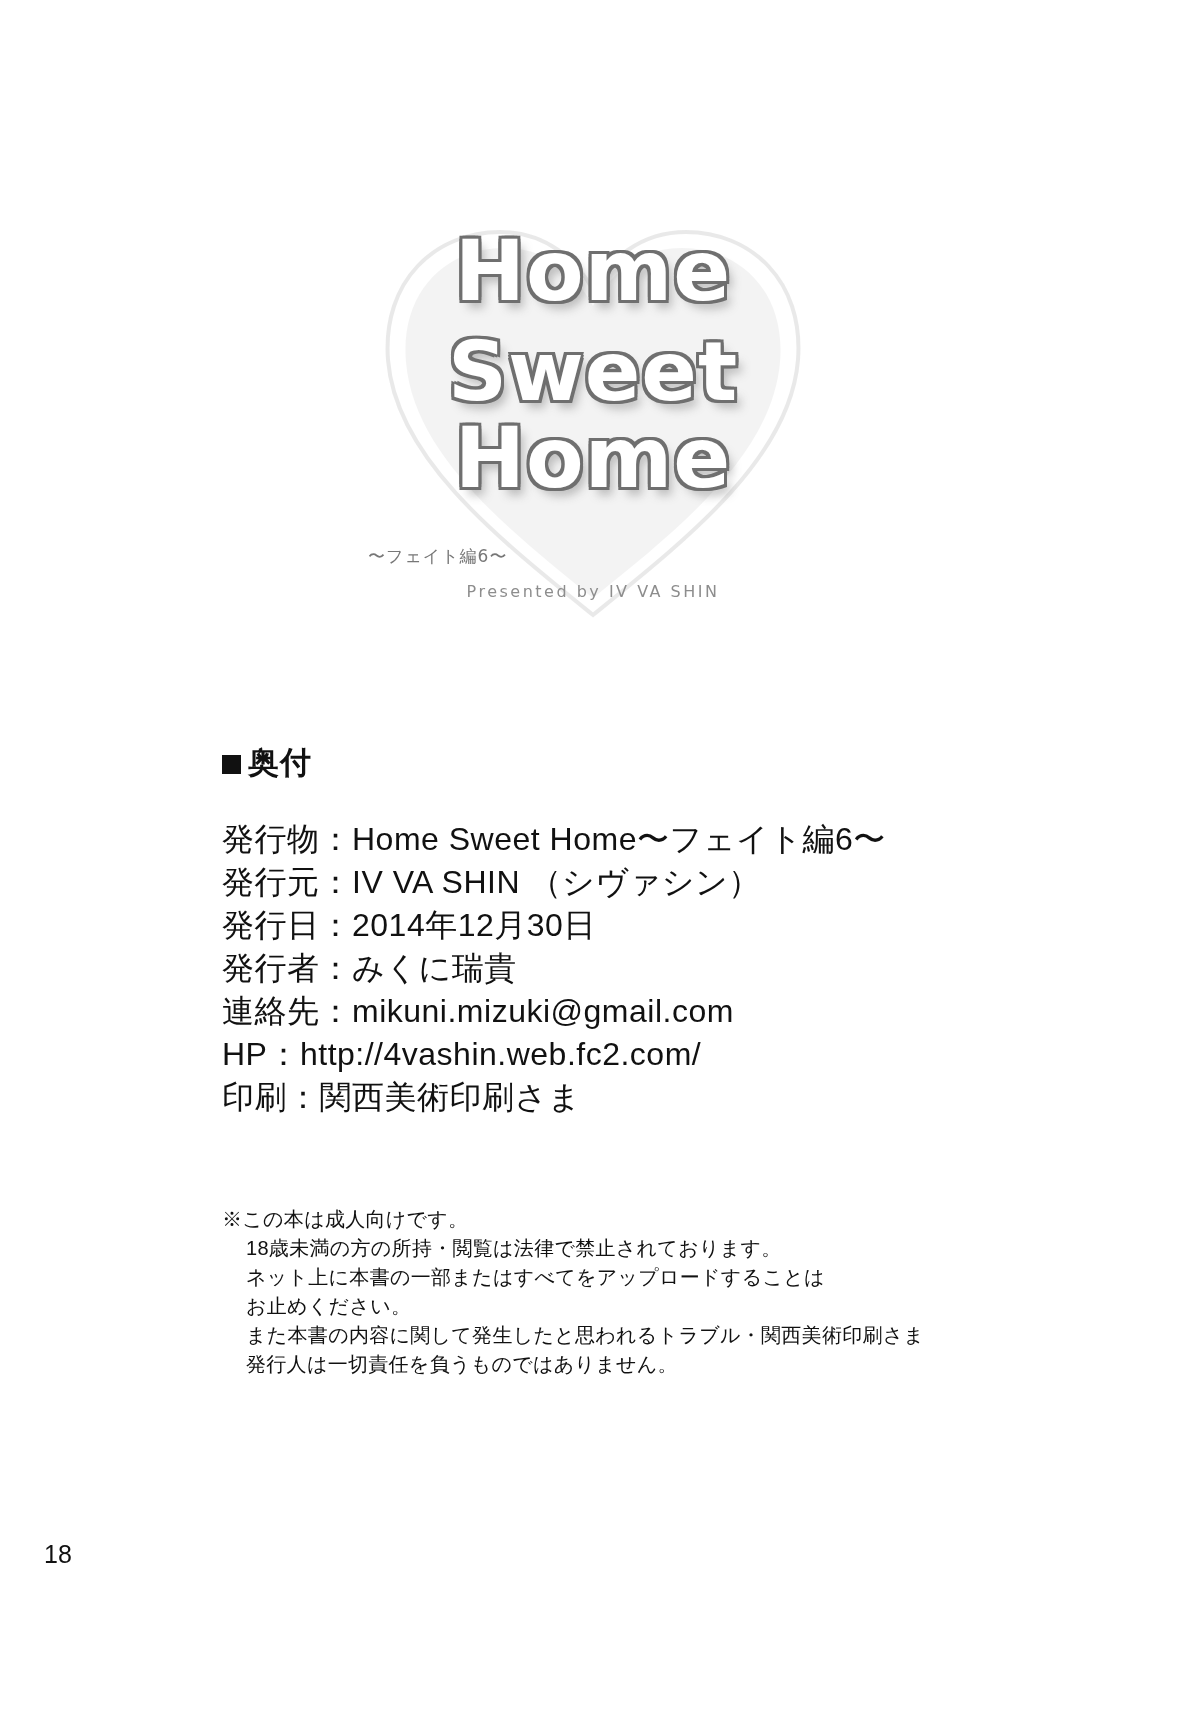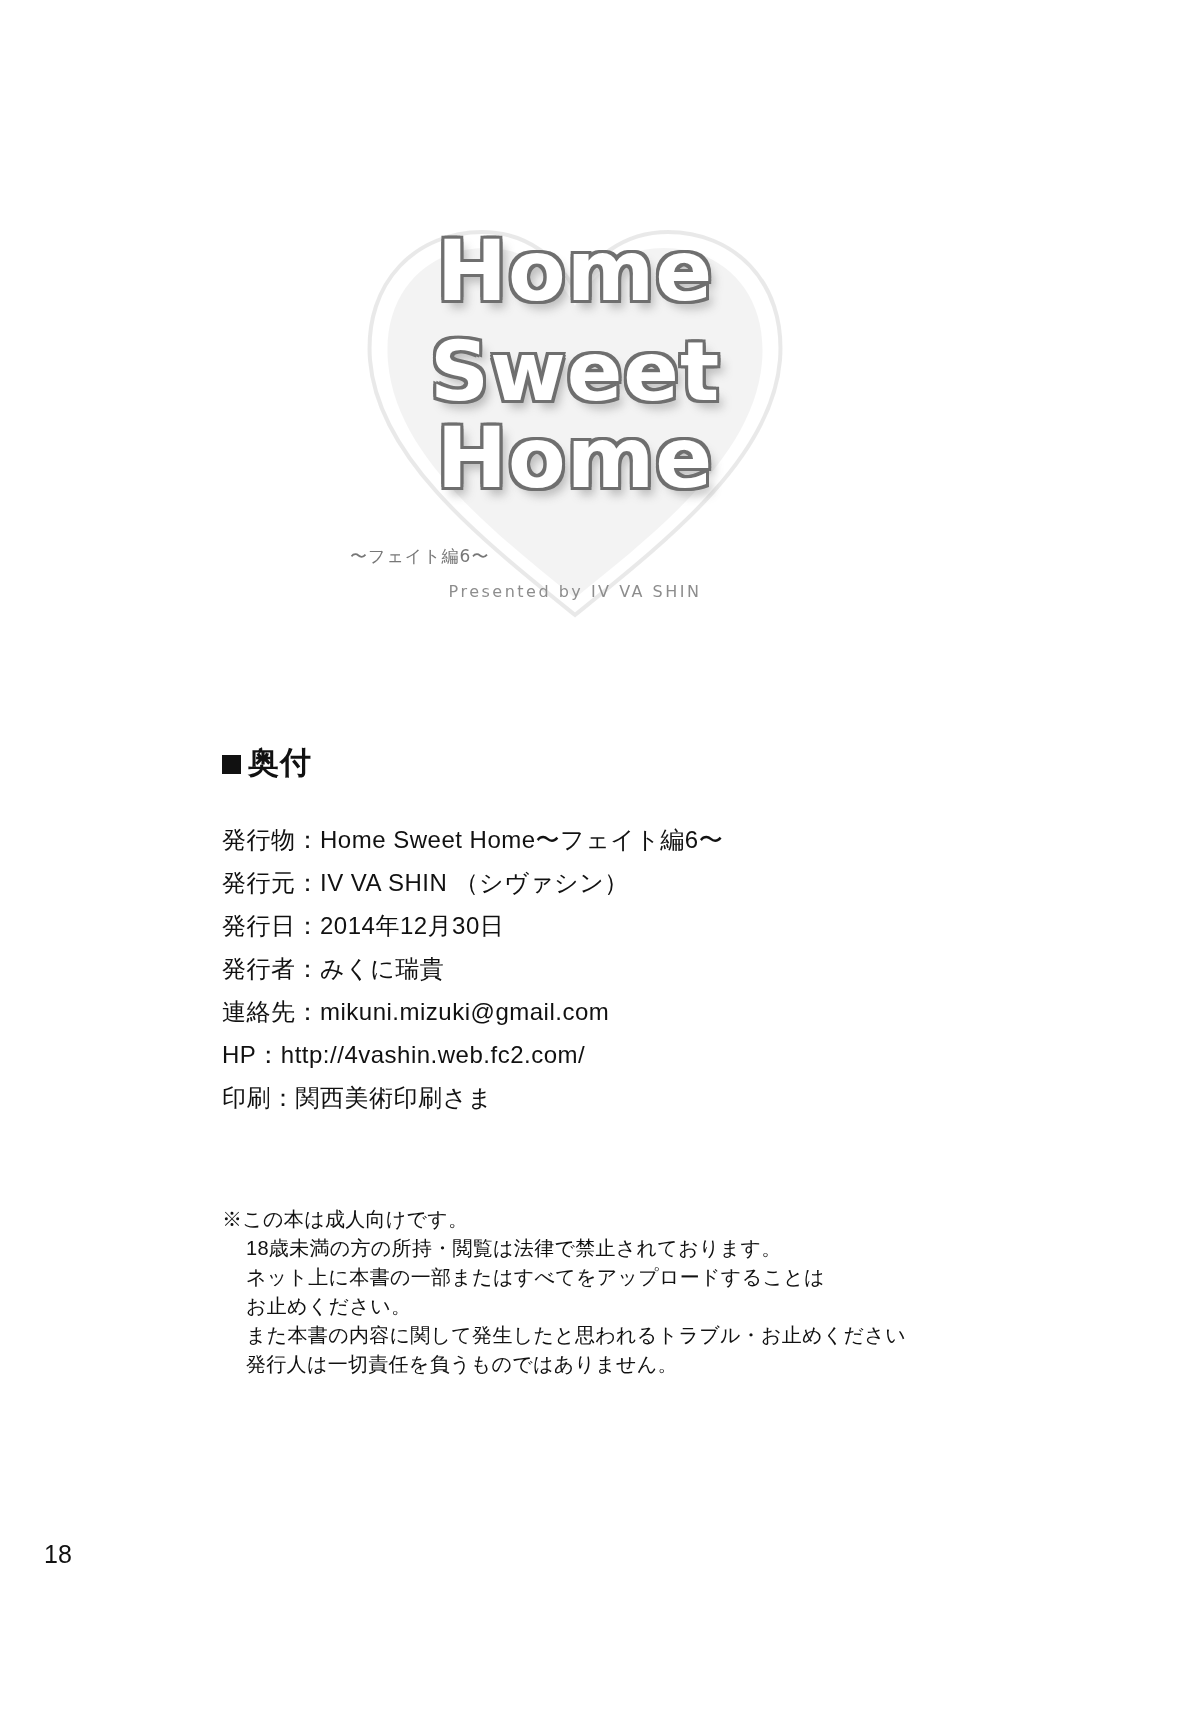--- a/index.html
+++ b/index.html
@@ -12,21 +12,21 @@
     height: 1711px;
     position: relative;
     font-family: "Liberation Sans", sans-serif;
     color: #1a1a1a;
     overflow: hidden;
   }
 
   
   .logo-block {
     position: absolute;
-    left: 350px;
+    left: 368px;
     top: 220px;
     width: 450px;
     height: 430px;
     text-decoration: underline;
   }
   .heart-bg {
     position: absolute;
     left: 50%;
     top: 0;
     transform: translateX(-50%);
@@ -108,21 +108,21 @@
   .colophon-list {
     position: absolute;
     left: 222px;
     top: 818px;
     width: 800px;
     list-style: none;
     margin: 0;
     padding: 0;
   }
   .colophon-list li {
-    font-size: 24px;
+    font-size: 32px;
     line-height: 43px;
     letter-spacing: 0.5px;
     color: #111;
     white-space: nowrap;
   }
 
   .notice {
     position: absolute;
     left: 222px;
     top: 1205px;
@@ -177,17 +177,17 @@
   <li>連絡先：mikuni.mizuki@gmail.com</li>
   <li>HP：http://4vashin.web.fc2.com/</li>
   <li>印刷：関西美術印刷さま</li>
 </ul>
 
 <div class="notice">
   <p>※この本は成人向けです。</p>
   <p class="indent">18歳未満の方の所持・閲覧は法律で禁止されております。</p>
   <p class="indent">ネット上に本書の一部またはすべてをアップロードすることは</p>
   <p class="indent">お止めください。</p>
-  <p class="indent">また本書の内容に関して発生したと思われるトラブル・お止めください</p>
+  <p class="indent">また本書の内容に関して発生したと思われるトラブル・関西美術印刷さま</p>
   <p class="indent">発行人は一切責任を負うものではありません。</p>
 </div>
 
 <div class="page-number">18</div>
 
 </body></html>

